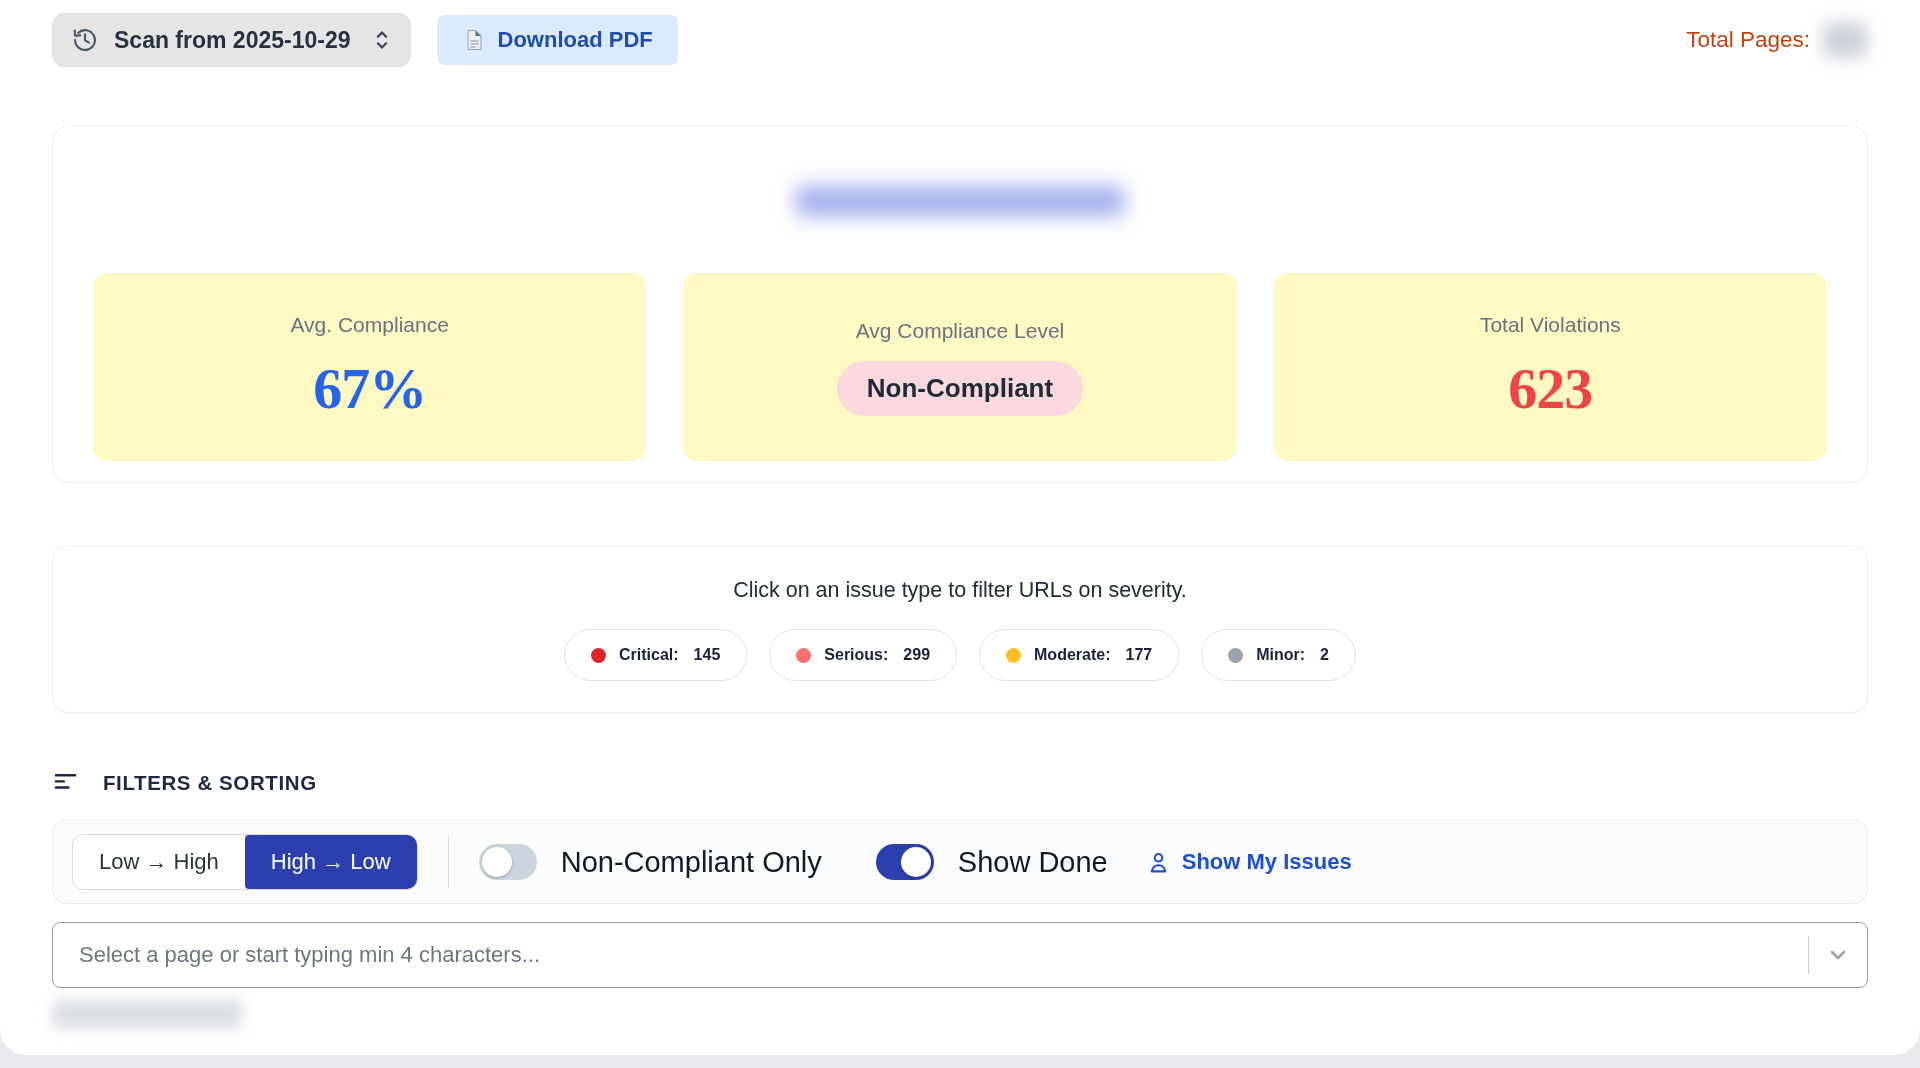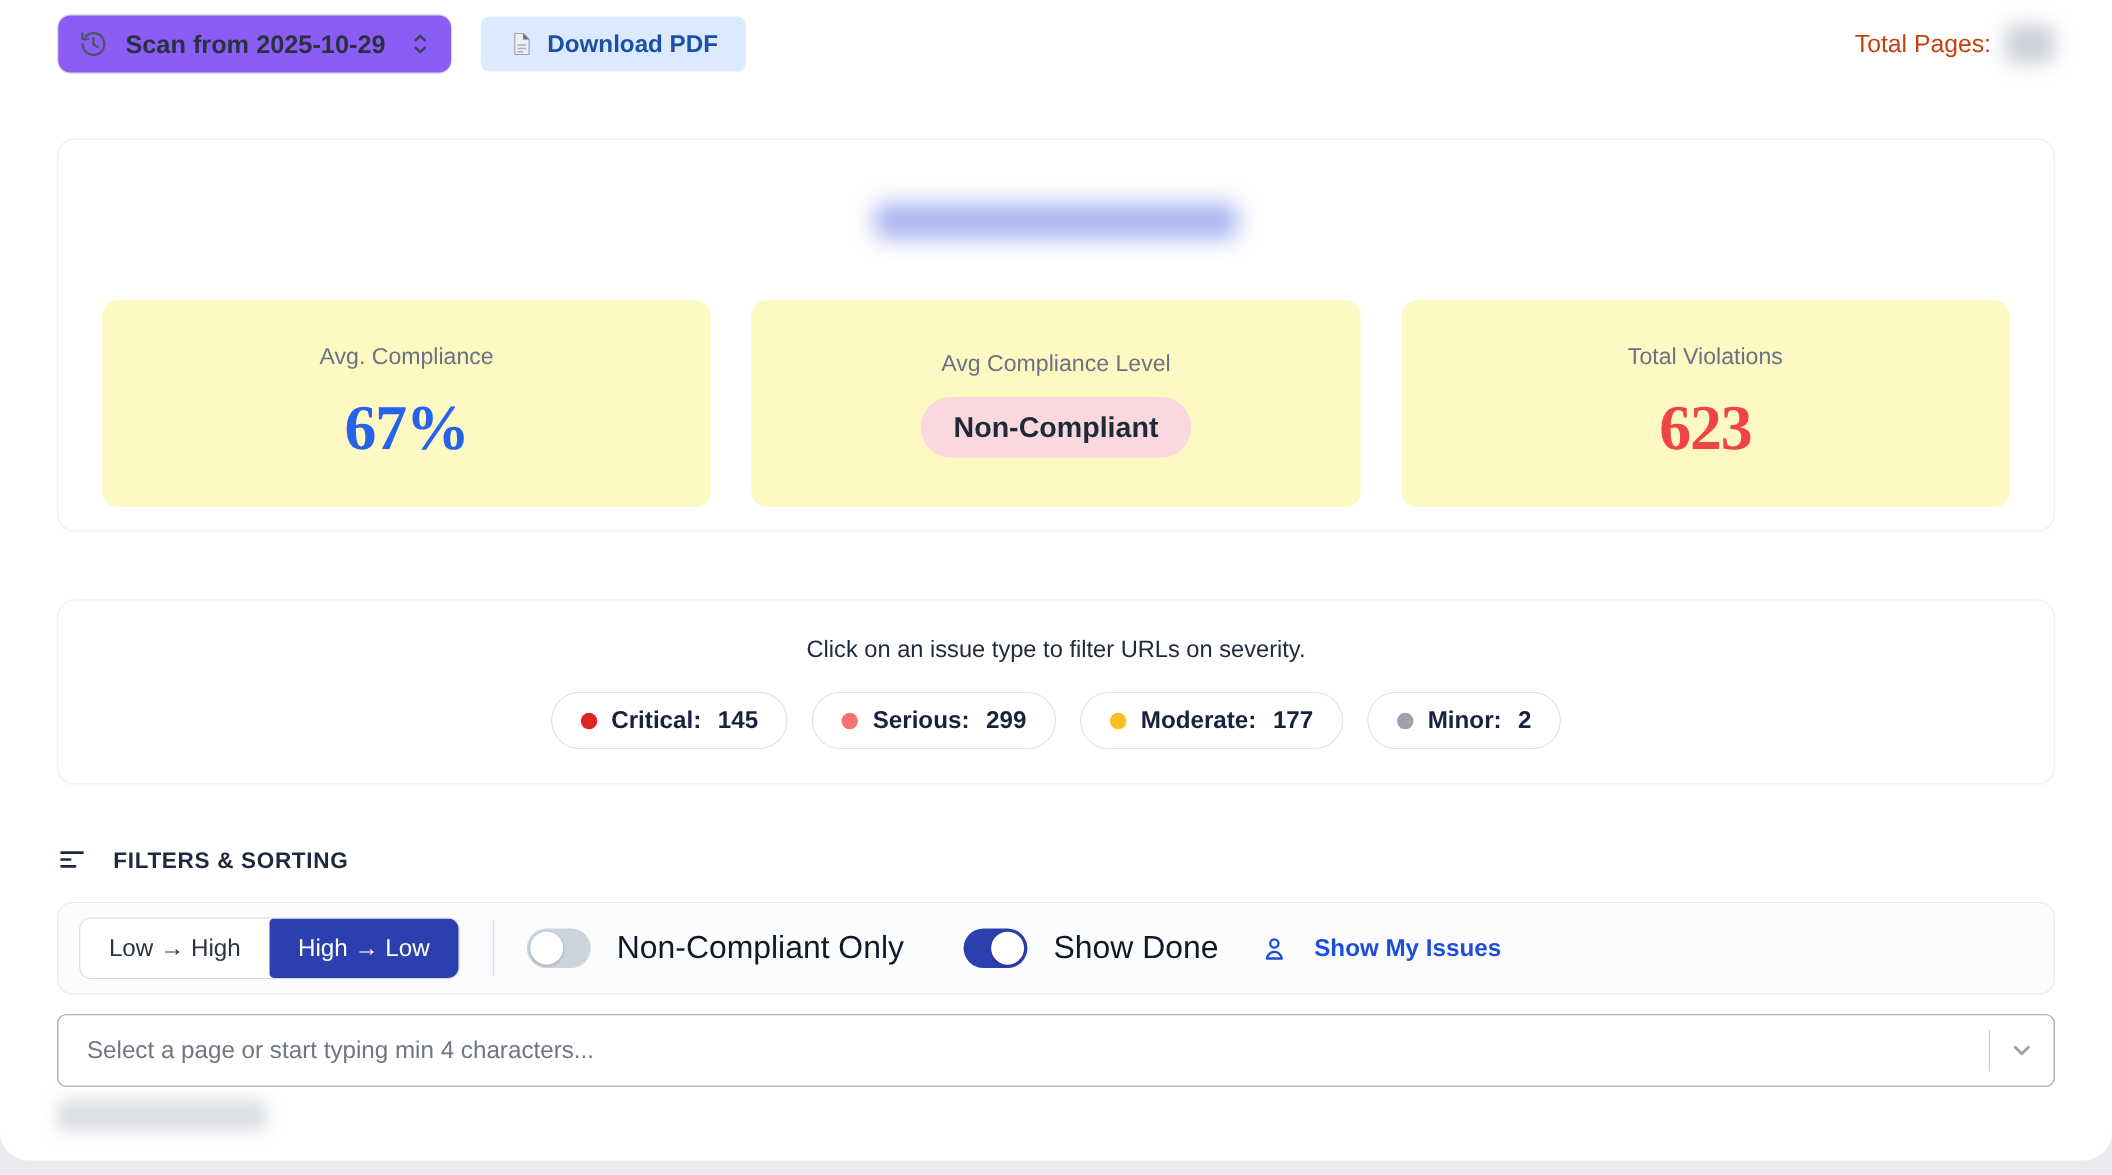--- a/index.html
+++ b/index.html
@@ -16,21 +16,21 @@
     background:#ffffff;
     border-radius:0 0 26px 26px;
     padding:12px 52px 0 52px;
     overflow:hidden;
   }
   
   .topbar { display:flex; align-items:center; height:56px; }
   .scan-select {
     display:inline-flex; align-items:center; gap:15px;
     height:54px; padding:0 18px 0 18px;
-    border:1px solid #d9dde3; border-radius:12px; background:#8b5cf6;
+    border:1px solid #d9dde3; border-radius:12px; background:#e5e5e5;
     font-size:23px; font-weight:600; color:#27313f; cursor:pointer;
   }
   .scan-select .hist { width:28px; height:28px; display:block; }
   .scan-select .caret { width:20px; height:26px; margin-left:6px; display:block; }
   .download-btn {
     display:inline-flex; align-items:center; gap:12px;
     height:50px; padding:0 25px; margin-left:26px;
     background:#dbeafe; border:none; border-radius:8px;
     font-size:22px; font-weight:700; color:#1d4fa5; cursor:pointer;
     font-family:"Liberation Sans", sans-serif;
@@ -63,21 +63,21 @@
   }
 
   
   .severity-card { margin-top:62px; height:168px; padding-top:32px; text-align:center; }
   .severity-instruction { font-size:21.5px; color:#212b3a; }
   .pill-row { margin-top:26px; display:flex; justify-content:center; gap:22px; }
   .pill {
     display:inline-flex; align-items:center; gap:13px;
     height:52px; padding:0 26px;
     border:1px solid #dde2e9; border-radius:26px; background:#fff;
-    font-size:22px; font-weight:700; color:#17233e; cursor:pointer;
+    font-size:16px; font-weight:700; color:#17233e; cursor:pointer;
     font-family:"Liberation Sans", sans-serif;
   }
   .dot { width:15px; height:15px; border-radius:50%; display:inline-block; }
   .pill .count { margin-left:2px; }
 
   
   .filters-heading {
     margin-top:56px; display:flex; align-items:center; gap:24px;
     font-size:20.5px; font-weight:700; letter-spacing:.6px; color:#1d2940;
   }
@@ -105,21 +105,21 @@
     background:#ccd5de; cursor:pointer; flex:0 0 auto; border:none;
   }
   .switch::after {
     content:""; position:absolute; top:3px; left:3px; width:30px; height:30px;
     border-radius:50%; background:#fff; box-shadow:0 1px 3px rgba(0,0,0,.25);
   }
   .switch.on { background:#2b40ae; }
   .switch.on::after { left:auto; right:3px; }
   .toggle-label { font-size:29px; color:#111827; }
   .show-my-issues {
-    display:flex; align-items:center; gap:24px; margin-left:14px;
+    display:flex; align-items:center; gap:11px; margin-left:14px;
     font-size:22px; font-weight:700; color:#1d4ed8; cursor:pointer;
     background:none; border:none; font-family:"Liberation Sans", sans-serif;
   }
   .show-my-issues svg { width:25px; height:25px; }
   .gap-lg { margin-left:30px; }
 
   
   .page-select {
     margin-top:18px; height:66px; border:1.5px solid #939cab; border-radius:8px;
     background:#fff; display:flex; align-items:center;

